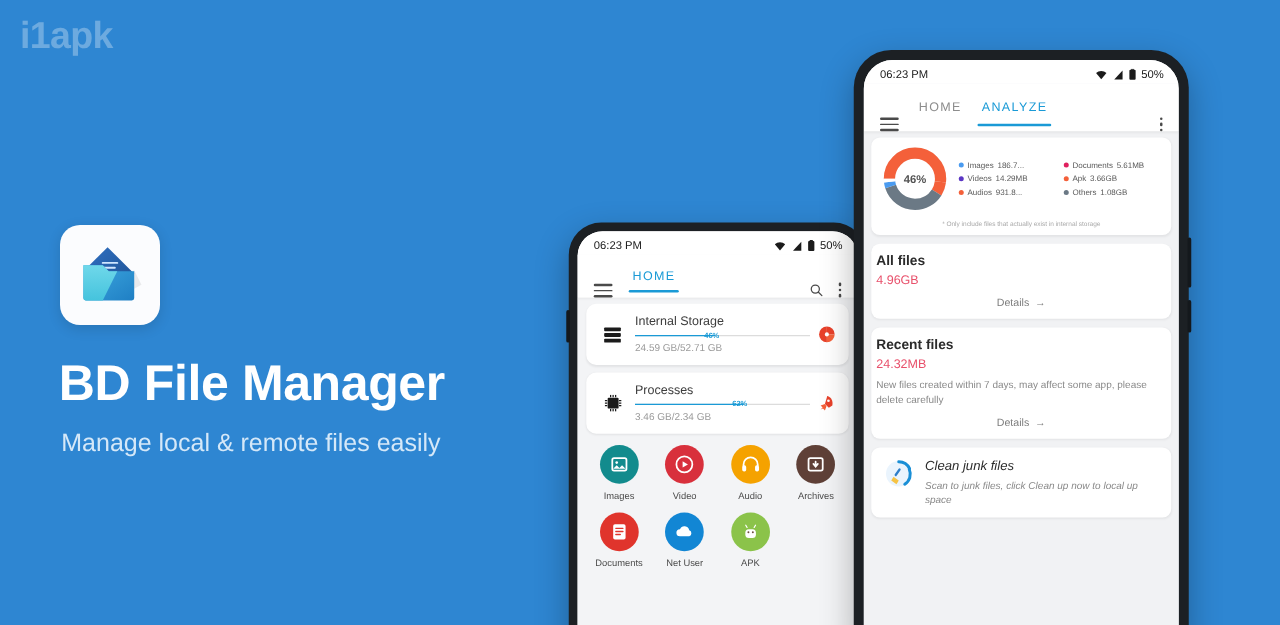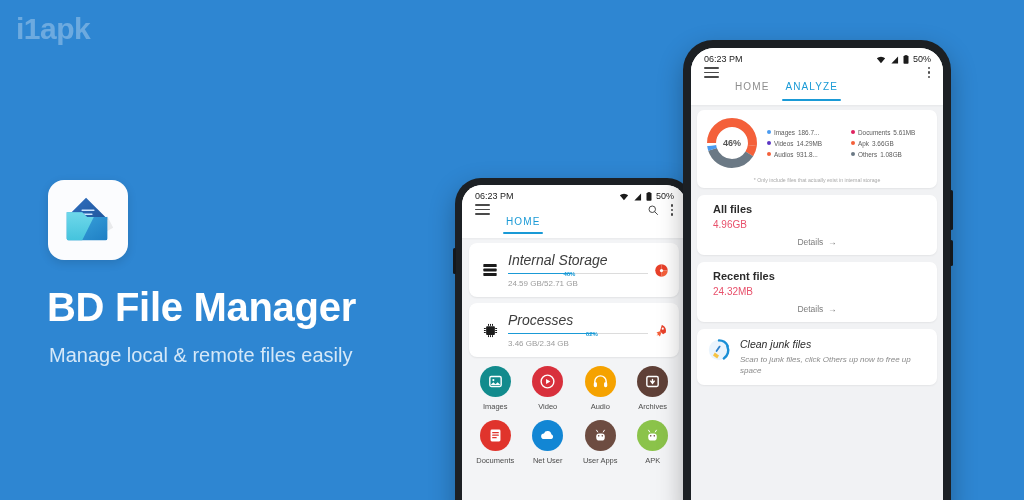--- a/index.html
+++ b/index.html
@@ -53,21 +53,21 @@
 
   
   .statusbar{ display:flex; align-items:center; justify-content:space-between;
               padding:6px 12px 3px 13px; background:#fff; }
   .sb-time{ font-size:9px; color:#1b1b1b; font-weight:500; }
   .sb-right{ display:flex; align-items:flex-end; gap:4px; }
   .sb-right svg{ display:block; }
   .sb-batt{ font-size:9px; color:#1b1b1b; font-weight:500; }
 
   
-  .appbar{ background:#fff; display:flex; align-items:flex-start;
+  .appbar{ background:#fff; display:flex; align-items:flex-end;
            padding:0 13px; height:34px; position:relative;
            box-shadow:0 1px 2px rgba(0,0,0,.05); }
   .hamburger{ width:15px; display:flex; flex-direction:column; gap:3px; cursor:pointer;}
   .hamburger i{ display:block; height:1.6px; background:#4a4a4a; border-radius:1px; }
   .tabs{ display:flex; align-items:center; gap:16px; margin-left:16px; height:100%; }
   .tab{ font-size:10px; letter-spacing:1.1px; color:#8d8d8d; font-weight:500;
         height:100%; display:flex; align-items:center; position:relative; cursor:pointer; }
   .tab.active{ color:#1a9ad6; }
   .tab.active::after{ content:""; position:absolute; left:-3px; right:-3px; bottom:4px;
                       height:2px; background:#1a9ad6; border-radius:2px; }
@@ -75,39 +75,39 @@
   .appbar-icons{ display:flex; align-items:center; gap:12px; }
   .kebab{ display:flex; flex-direction:column; gap:2px; cursor:pointer; }
   .kebab i{ width:2.4px; height:2.4px; background:#4a4a4a; border-radius:50%; }
 
   
   .c-body{ background:#f3f4f6; height:100%; padding:5px 7px; }
   .card{ background:#fff; border-radius:8px; box-shadow:0 1px 2px rgba(0,0,0,.07); }
   .storage-row{ display:flex; align-items:center; padding:9px 10px; margin-bottom:6px; }
   .sr-icon{ width:22px; display:flex; justify-content:center; }
   .sr-mid{ flex:1; padding-left:7px; padding-right:6px; }
-  .sr-title{ font-size:14px; color:#3d3d3d; margin-bottom:3px;font-style:italic; }
+  .sr-title{ font-size:10px; color:#3d3d3d; margin-bottom:3px; }
   .bar-wrap{ position:relative; height:5px; display:flex; align-items:center; }
   .bar-bg{ position:absolute; left:0; right:0; height:1.1px; background:#dcdcdc; }
   .bar-fill{ position:absolute; left:0; height:1.6px; background:#1a9ad6; }
   .bar-pct{ position:absolute; font-size:6px; color:#1a9ad6; font-weight:600; }
   .sr-sub{ font-size:8px; color:#9b9b9b; margin-top:3px; }
   .sr-right svg{ display:block; }
 
   .grid{ display:grid; grid-template-columns:repeat(4,1fr); row-gap:9px; margin-top:9px; }
   .gitem{ display:flex; flex-direction:column; align-items:center; cursor:pointer; }
   .gcircle{ width:31px; height:31px; border-radius:50%;
             display:flex; align-items:center; justify-content:center; }
   .gcircle svg{ display:block; }
   .glabel{ font-size:7.5px; color:#4c4c4c; margin-top:5px; }
 
   
   .r-body{ background:#f1f2f4; padding:5px 6px; height:100%; }
   .r-card{ background:#fff; border-radius:7px; box-shadow:0 1px 2px rgba(0,0,0,.06);
-           margin-bottom:7px; padding:8px 16px; }
+           margin-bottom:7px; padding:8px 4px; }
   .analyze-top{ display:flex; align-items:center; gap:8px; padding:6px 8px 4px 8px; }
   .donut{ width:54px; height:54px; position:relative; flex:none; }
   .donut-center{ position:absolute; inset:0; display:flex; align-items:center; justify-content:center;
                  font-size:9px; font-weight:600; color:#545454; }
   .legend{ flex:1; display:grid; grid-template-columns:1fr 1fr; column-gap:6px; row-gap:4px; }
   .lg{ display:flex; align-items:center; gap:3px; font-size:6.4px; color:#4a4a4a; white-space:nowrap; }
   .dot{ width:4px; height:4px; border-radius:50%; flex:none; }
   .lg-name{ color:#5a5a5a; }
   .lg-val{ color:#5a5a5a; }
   .disclaimer{ font-size:5.2px; color:#a8a8a8; text-align:center; padding:3px 6px 5px 6px; }
@@ -324,31 +324,20 @@
             </div>
             <div class="gitem">
               <div class="gcircle" style="background: rgb(18, 134, 212);">
                 <svg width="17" height="17" viewBox="0 0 24 24">
                   <path d="M7 17 a4 4 0 0 1 0-8 a5.5 5.5 0 0 1 10.5 1.2 A3.6 3.6 0 0 1 17.5 17 Z" fill="#fff"></path>
                 </svg>
               </div>
               <div class="glabel">Net User</div>
             </div>
             <div class="gitem">
-              <div class="gcircle" style="background: rgb(109, 76, 65);">
-                <svg width="17" height="17" viewBox="0 0 24 24">
-                  <rect x="6" y="9" width="12" height="10" rx="4" fill="#fff"></rect>
-                  <circle cx="9.5" cy="12.5" r="1.1" fill="#6d4c41"></circle>
-                  <circle cx="14.5" cy="12.5" r="1.1" fill="#6d4c41"></circle>
-                  <path d="M8 7 L6.5 4.5 M16 7 L17.5 4.5" stroke="#fff" stroke-width="1.4" stroke-linecap="round"></path>
-                </svg>
-              </div>
-              <div class="glabel">User Apps</div>
-            </div>
-            <div class="gitem">
               <div class="gcircle" style="background: rgb(139, 195, 74);">
                 <svg width="17" height="17" viewBox="0 0 24 24">
                   <rect x="6" y="9" width="12" height="10" rx="4" fill="#fff"></rect>
                   <circle cx="9.5" cy="12.5" r="1.1" fill="#6d4c41"></circle>
                   <circle cx="14.5" cy="12.5" r="1.1" fill="#6d4c41"></circle>
                   <path d="M8 7 L6.5 4.5 M16 7 L17.5 4.5" stroke="#fff" stroke-width="1.4" stroke-linecap="round"></path>
                 </svg>
               </div>
               <div class="glabel">APK</div>
             </div>
@@ -453,36 +442,37 @@
           <div class="sect-size">4.96GB</div>
           <div class="details">
             <span>Details</span>
             <span>&nbsp;→</span>
           </div>
         </div>
 
         <div class="r-card">
           <div class="sect-title">Recent files</div>
           <div class="sect-size">24.32MB</div>
+          <div class="sect-desc">New files created within 7 days, may affect some app, please delete carefully</div>
           <div class="details">
             <span>Details</span>
             <span>&nbsp;→</span>
           </div>
         </div>
 
         <div class="r-card junk-row" style="padding:9px 10px;">
           <svg class="junk-icon" viewBox="0 0 40 40">
             <circle cx="20" cy="20" r="17" fill="#eaf4fd"></circle>
             <path d="M20 4 a16 16 0 0 1 14.5 9.3" stroke="#1a8fd6" stroke-width="4" fill="none" stroke-linecap="round"></path>
             <path d="M34 14 a16 16 0 0 1 -6 20" stroke="#1a8fd6" stroke-width="4" fill="none" stroke-linecap="round"></path>
             <rect x="17" y="12" width="3" height="12" rx="1.5" transform="rotate(35 18.5 18)" fill="#2f7fc9"></rect>
             <path d="M13 24 l7 5 -3 5 -7 -5 Z" fill="#f6c344"></path>
           </svg>
           <div>
             <div class="junk-title">Clean junk files</div>
-            <div class="junk-desc">Scan to junk files, click Others up now to free up space</div>
+            <div class="junk-desc">Scan to junk files, click Clean up now to local up space</div>
           </div>
         </div>
 
       </div>
     </div>
   </div>
 </div>
 
 </body></html>

